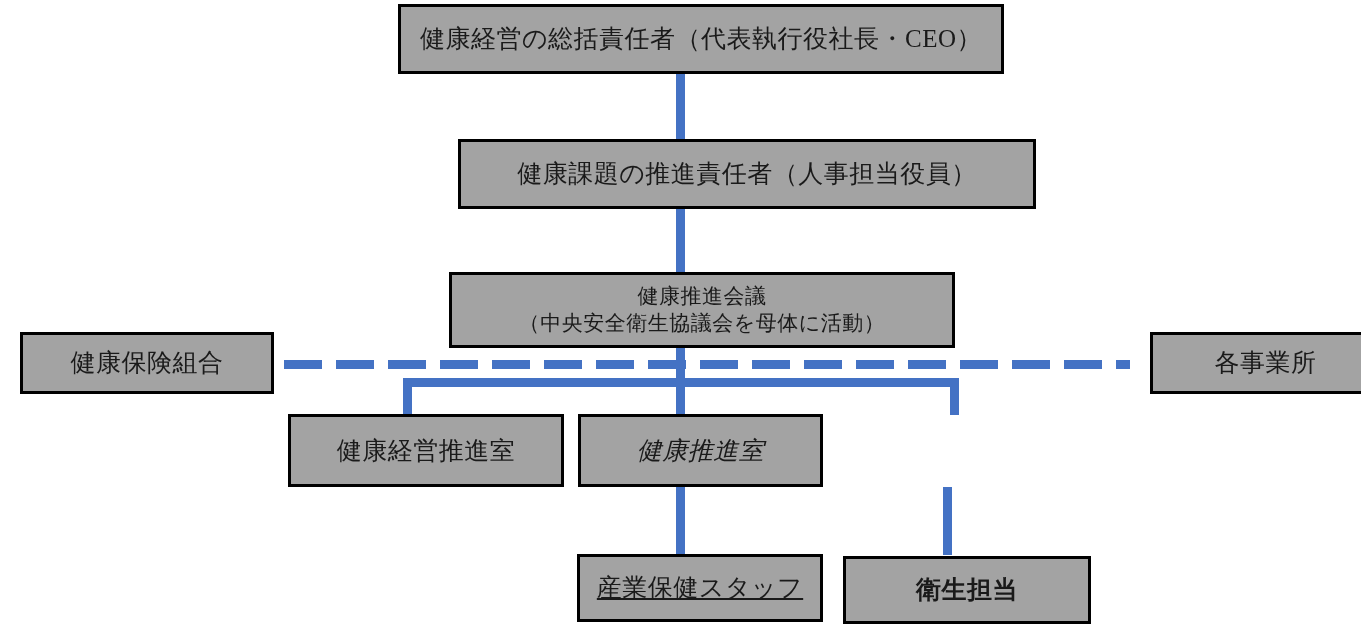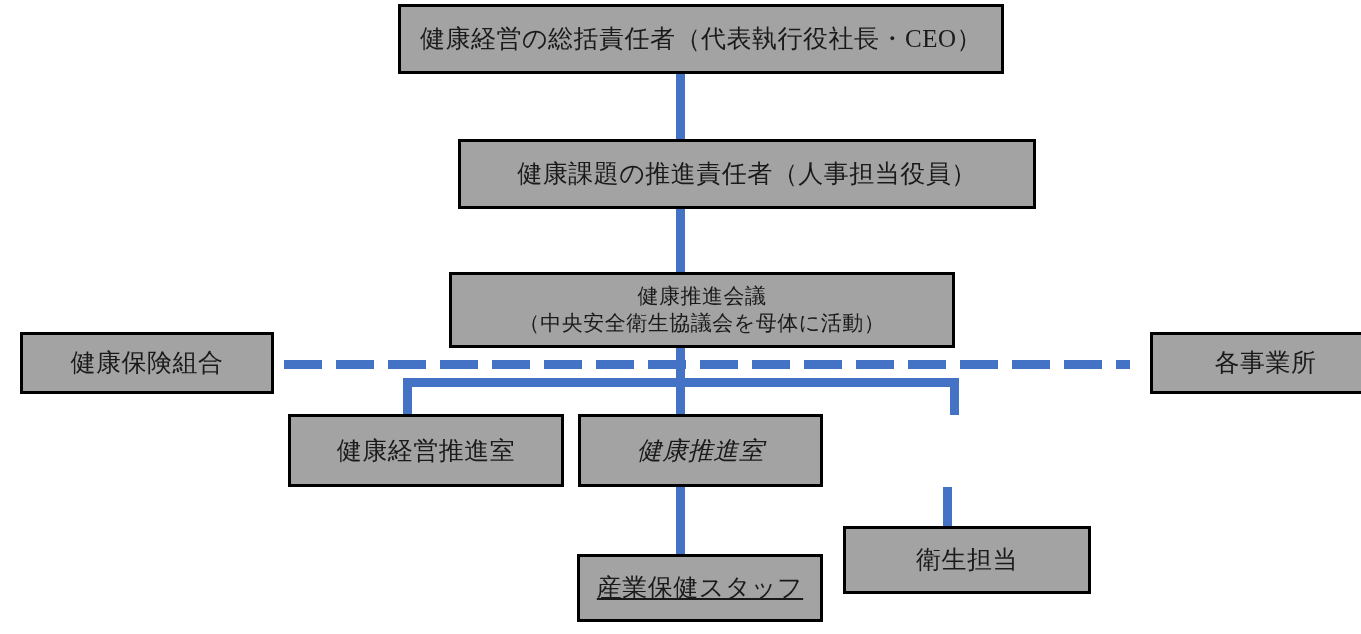--- a/index.html
+++ b/index.html
@@ -86,15 +86,15 @@
 
   <div class="node" style="left:1130px; top:332px; width:231px; height:62px;">各事業所</div>
 
   <div class="node" style="left:268px; top:414px; width:276px; height:73px;">健康経営推進室</div>
 
   <div class="node" style="left:558px; top:414px; width:245px; height:73px;font-style:italic;">健康推進室</div>
 
 
   <div class="node" style="left:557px; top:554px; width:246px; height:68px;text-decoration:underline;">産業保健スタッフ</div>
 
-  <div class="node" style="left:823px; top:526px; width:248px; height:68px;">衛生担当</div>
+  <div class="node" style="left:823px; top:556px; width:248px; height:68px;font-weight:bold;">衛生担当</div>
 
 </div>
 
 </body></html>

